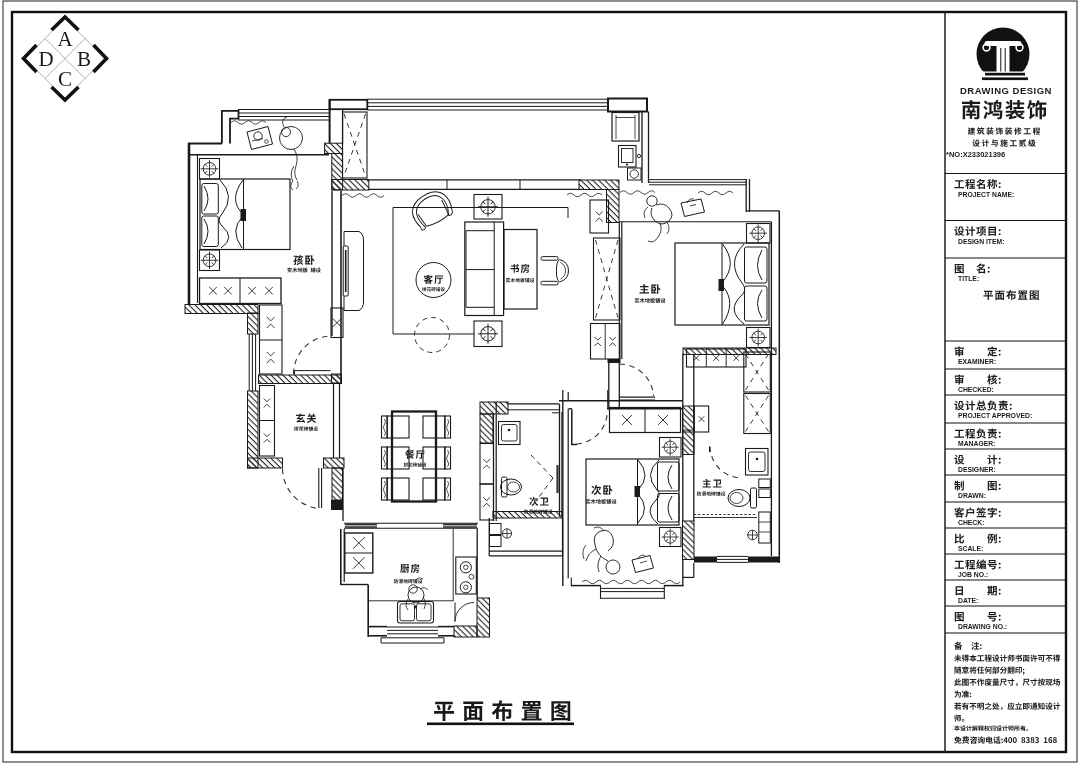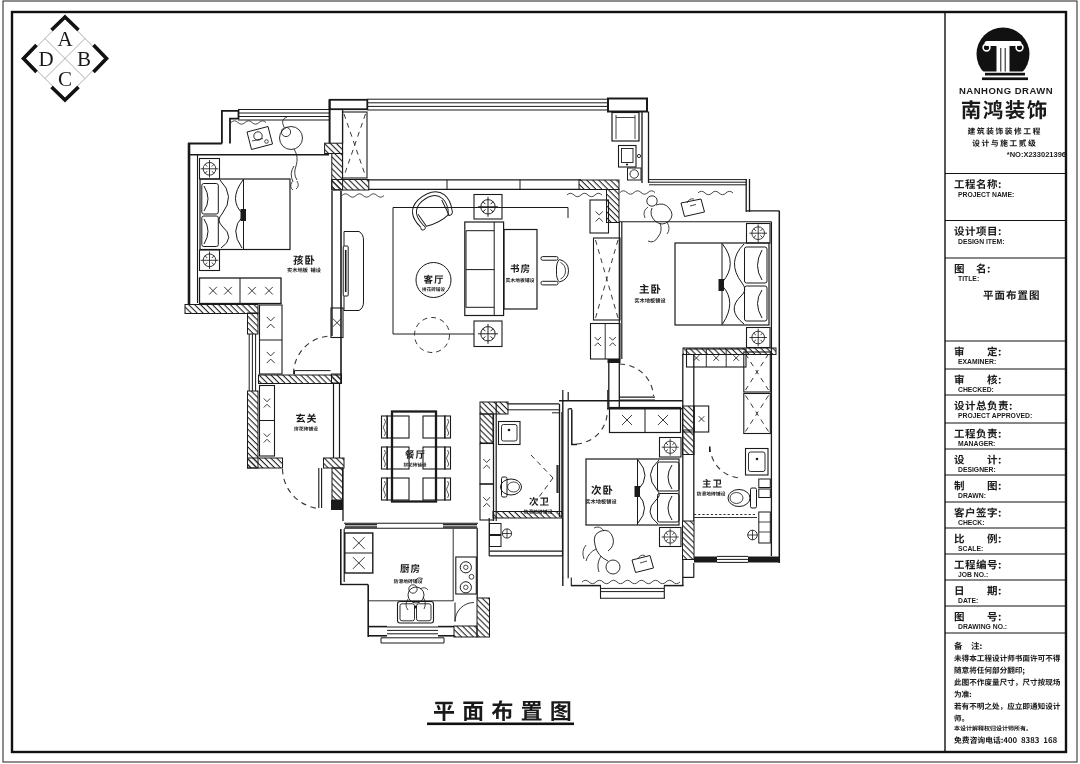--- a/index.html
+++ b/index.html
@@ -1014,22 +1014,22 @@
 <circle cx="986.5" cy="47.5" r="3.4" fill="none" stroke="#fff" stroke-width="1.6"></circle>
 <circle cx="1019.5" cy="47.5" r="3.4" fill="none" stroke="#fff" stroke-width="1.6"></circle>
 <rect x="996.5" y="46" width="13" height="28" fill="#fff"></rect>
 <line x1="1000.8" y1="48" x2="1000.8" y2="73" stroke="#111" stroke-width="1"></line>
 <line x1="1005.2" y1="48" x2="1005.2" y2="73" stroke="#111" stroke-width="1"></line>
 <rect x="980" y="71.5" width="46" height="11" fill="#fff"></rect>
 <rect x="985" y="72.8" width="40" height="2.7" fill="#111"></rect>
 <rect x="982" y="77.4" width="46" height="2.7" fill="#111"></rect>
 </svg>
 
-<div class="abs en" style="left:946px;top:84.5px;width:120px;text-align:center;font-size:9.5px;letter-spacing:0.5px;">NANHONG DRAWN</div>
-<div class="abs en" style="left:946px;top:150px;width:120px;text-align:right;font-size:7.5px;">*NO:X233021396</div>
+<div class="abs en" style="left:946px;top:84.5px;width:120px;text-align:center;font-size:9.5px;letter-spacing:0.5px;">DRAWING DESIGN</div>
+<div class="abs en" style="left:946px;top:150px;width:132px;text-align:left;font-size:7.5px;">*NO:X233021396</div>
 <div class="abs en" style="left:958px;top:190.5px;font-size:6.8px;">PROJECT NAME:</div>
 <div class="abs en" style="left:958px;top:237.5px;font-size:6.8px;">DESIGN ITEM:</div>
 <div class="abs en" style="left:958px;top:275px;font-size:6.8px;">TITLE:</div>
 <div class="abs en" style="left:958px;top:358px;font-size:6.8px;">EXAMINER:</div>
 <div class="abs en" style="left:958px;top:386px;font-size:6.8px;">CHECKED:</div>
 <div class="abs en" style="left:958px;top:412px;font-size:6.8px;">PROJECT APPROVED:</div>
 <div class="abs en" style="left:958px;top:440px;font-size:6.8px;">MANAGER:</div>
 <div class="abs en" style="left:958px;top:466px;font-size:6.8px;">DESIGNER:</div>
 <div class="abs en" style="left:958px;top:492px;font-size:6.8px;">DRAWN:</div>
 <div class="abs en" style="left:958px;top:519px;font-size:6.8px;">CHECK:</div>

